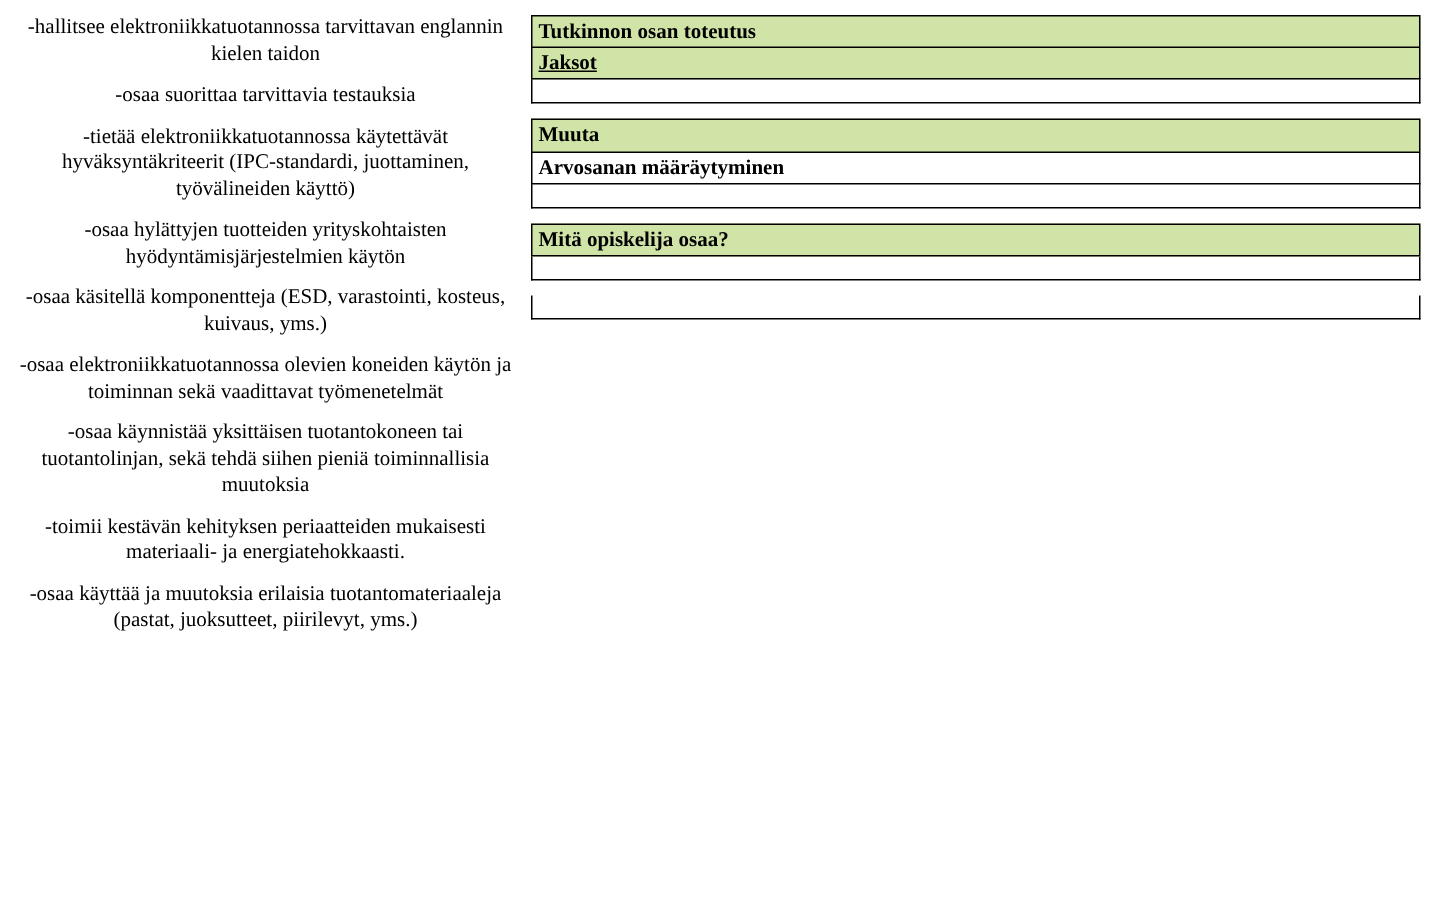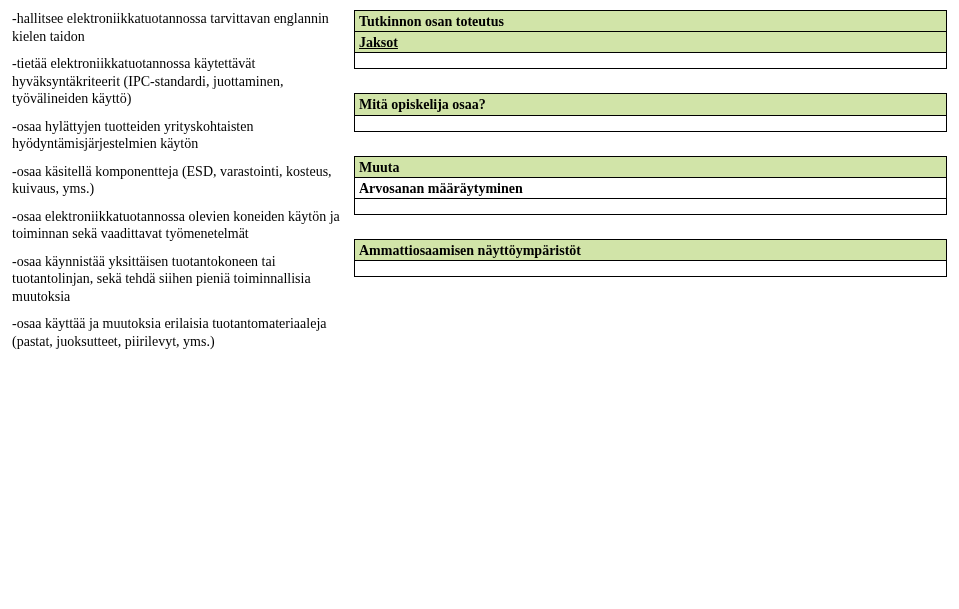--- a/index.html
+++ b/index.html
@@ -14,31 +14,32 @@
     overflow: hidden;
   }
   .page {
     display: flex;
     gap: 12px;
     padding: 10px 12px 0 12px;
     box-sizing: border-box;
   }
   .left {
     flex: 0 0 330px;
+    text-align: center;
   }
   .right {
     flex: 1;
   }
   .item {
     margin: 0 0 10px 0;
     line-height: 1.25;
   }
   
   .section {
-    margin-bottom: 24px;
+    margin-bottom: 10px;
   }
   .hdr {
     background: #d1e4a8; 
     border: 1px solid #000;
     padding: 2px 4px 0 4px;
     font-weight: bold;
     line-height: 1.3;
     box-sizing: border-box;
   }
   .row {
@@ -61,48 +62,49 @@
     box-sizing: border-box;
   }
 </style>
 </head>
 <body>
 
 <div class="page">
 
   <div class="left">
     <p class="item">-hallitsee elektroniikkatuotannossa tarvittavan englannin kielen taidon</p>
+    <p class="item">-osaa suorittaa tarvittavia testauksia</p>
     <p class="item">-tietää elektroniikkatuotannossa käytettävät hyväksyntäkriteerit (IPC-standardi, juottaminen, työvälineiden käyttö)</p>
     <p class="item">-osaa hylättyjen tuotteiden yrityskohtaisten hyödyntämisjärjestelmien käytön</p>
     <p class="item">-osaa käsitellä komponentteja (ESD, varastointi, kosteus, kuivaus, yms.)</p>
     <p class="item">-osaa elektroniikkatuotannossa olevien koneiden käytön ja toiminnan sekä vaadittavat työmenetelmät</p>
     <p class="item">-osaa käynnistää yksittäisen tuotantokoneen tai tuotantolinjan, sekä tehdä siihen pieniä toiminnallisia muutoksia</p>
+    <p class="item">-toimii kestävän kehityksen periaatteiden mukaisesti materiaali- ja energiatehokkaasti.</p>
     <p class="item">-osaa käyttää ja muutoksia erilaisia tuotantomateriaaleja (pastat, juoksutteet, piirilevyt, yms.)</p>
   </div>
 
   <div class="right">
 
     <div class="section">
       <div class="hdr">Tutkinnon osan toteutus</div>
       <div class="hdr">Jaksot</div>
       <div class="row"></div>
     </div>
 
 
     <div class="section">
-      <div class="hdr">Mitä opiskelija osaa?</div>
-      <div class="row"></div>
-    </div>
-
-    <div class="section">
       <div class="hdr">Muuta</div>
       <div class="sub">Arvosanan määräytyminen</div>
       <div class="row"></div>
     </div>
 
     <div class="section">
-      <div class="hdr">Ammattiosaamisen näyttöympäristöt</div>
+      <div class="hdr">Mitä opiskelija osaa?</div>
+      <div class="row"></div>
+    </div>
+
+    <div class="section">
       <div class="row"></div>
     </div>
 
   </div>
 
 </div>
 
 </body></html>

